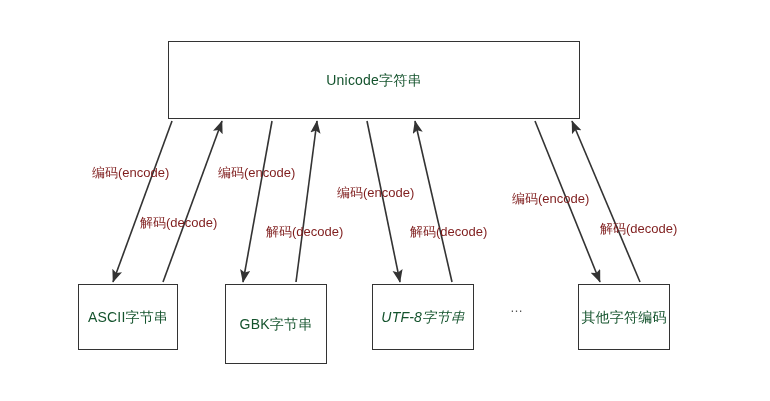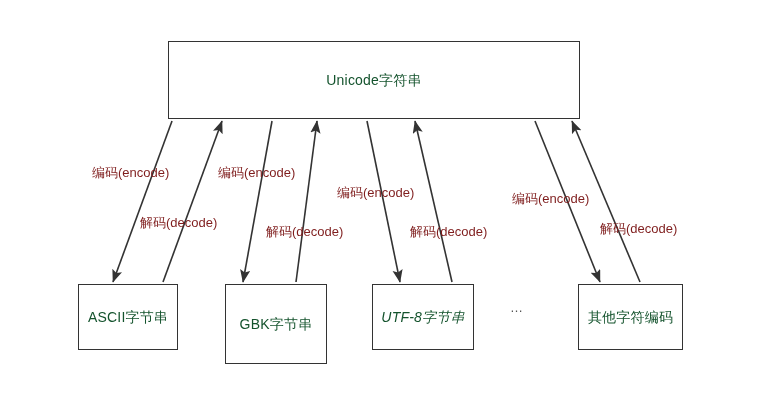--- a/index.html
+++ b/index.html
@@ -69,21 +69,21 @@
   #node-utf8 {
     left: 372px;
     top: 284px;
     width: 102px;
     height: 66px;
     font-style: italic;
   }
   #node-other {
     left: 578px;
     top: 284px;
-    width: 105px;
+    width: 92px;
     height: 66px;
   }
   .edge-label {
     position: absolute;
     font-size: 13px;
     line-height: 1.15;
     color: #7f1d1d;
     white-space: nowrap;
     background: transparent;
   }

